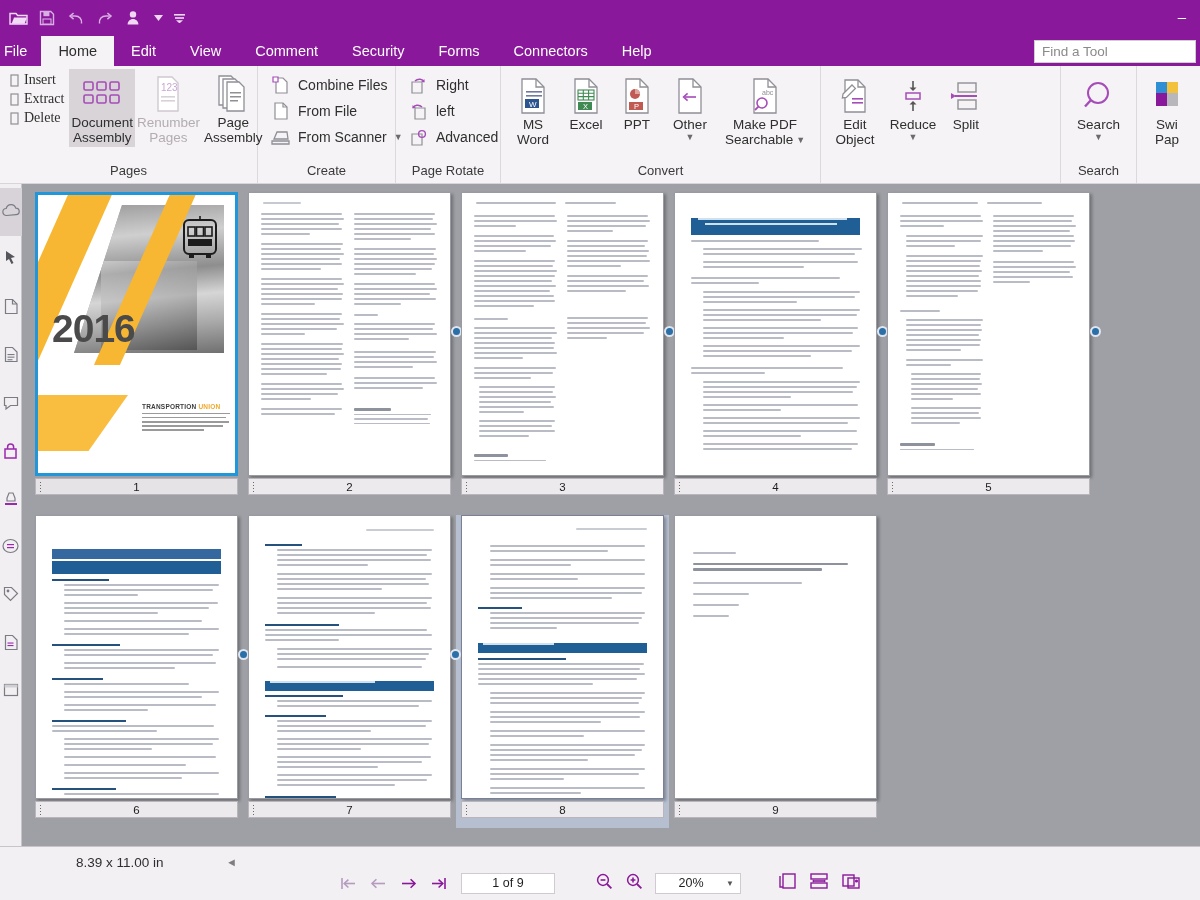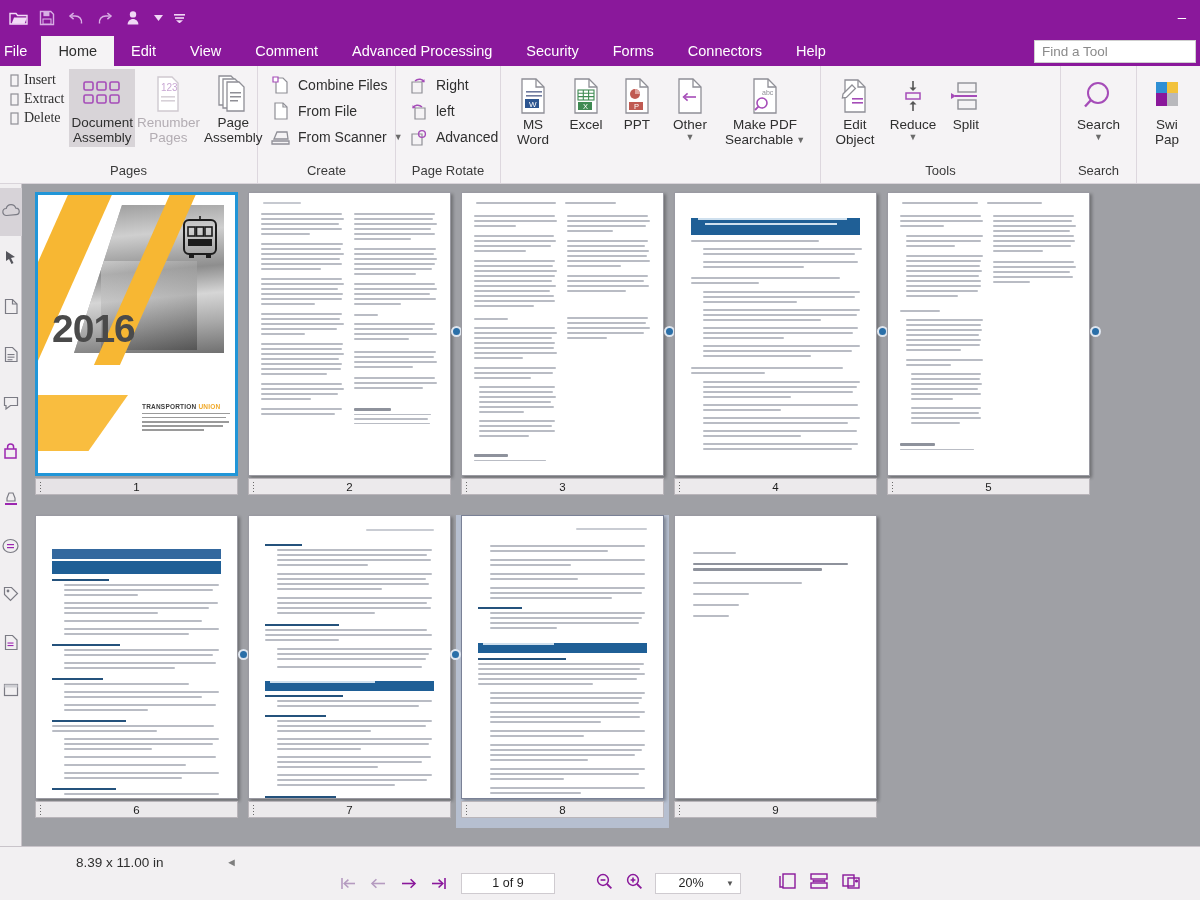--- a/index.html
+++ b/index.html
@@ -324,21 +324,20 @@
     </div>
     <div class="win-min">–</div>
   </div>
 
   <div class="tabstrip">
     <div class="tab first">File</div>
     <div class="tab active">Home</div>
     <div class="tab">Edit</div>
     <div class="tab">View</div>
     <div class="tab">Comment</div>
-    <div class="tab">Advanced Processing</div>
     <div class="tab">Security</div>
     <div class="tab">Forms</div>
     <div class="tab">Connectors</div>
     <div class="tab">Help</div>
     <div class="findtool">
       <input placeholder="Find a Tool" style="">
     </div>
   </div>
 
   <div class="ribbon">
@@ -563,20 +562,21 @@
                 <path d="M9.4 29.6 6 33" stroke="#a54cb8" stroke-width="1.8"></path>
               </svg>
           </span>
           <span class="lbl">Make PDF</span>
           <span class="lbl" style="display:flex;align-items:center;gap:3px">
             <span>Searchable</span>
             <span class="caret">▼</span>
           </span>
         </div>
       </div>
+      <div class="glabel">Convert</div>
     </div>
 
     <div class="rgroup" style="width:240px">
       <div class="gbody" style="padding-top:2px">
         <div class="bigbtn" style="width:58px">
           <span class="bi">
             <svg width="32" height="36" viewBox="0 0 32 36">
                 <path d="M6 2h13l7 7v25H6z" fill="#fff" stroke="#8f8f96" stroke-width="1.3"></path>
                 <path d="M19 2v7h7" fill="none" stroke="#8f8f96" stroke-width="1.3"></path>
                 <g fill="#a54cb8">
@@ -607,21 +607,20 @@
             <svg width="30" height="34" viewBox="0 0 30 34">
                 <rect x="7" y="4" width="18" height="9" fill="none" stroke="#8f8f96" stroke-width="1.4"></rect>
                 <rect x="7" y="21" width="18" height="9" fill="none" stroke="#8f8f96" stroke-width="1.4"></rect>
                 <path d="M4 17h22" stroke="#a54cb8" stroke-width="2"></path>
                 <path d="M0 14l5 3-5 3z" fill="#a54cb8"></path>
               </svg>
           </span>
           <span class="lbl">Split</span>
         </div>
       </div>
-      <div class="glabel">Tools</div>
     </div>
 
     <div class="rgroup" style="width:76px">
       <div class="gbody" style="padding-top:2px">
         <div class="bigbtn" style="width:70px">
           <span class="bi">
             <svg width="34" height="34" viewBox="0 0 34 34">
                 <circle cx="16" cy="14" r="10" fill="none" stroke="#a54cb8" stroke-width="2"></circle>
                 <path d="M8.8 21.2 3 27.5" stroke="#a54cb8" stroke-width="2.4"></path>
               </svg>

